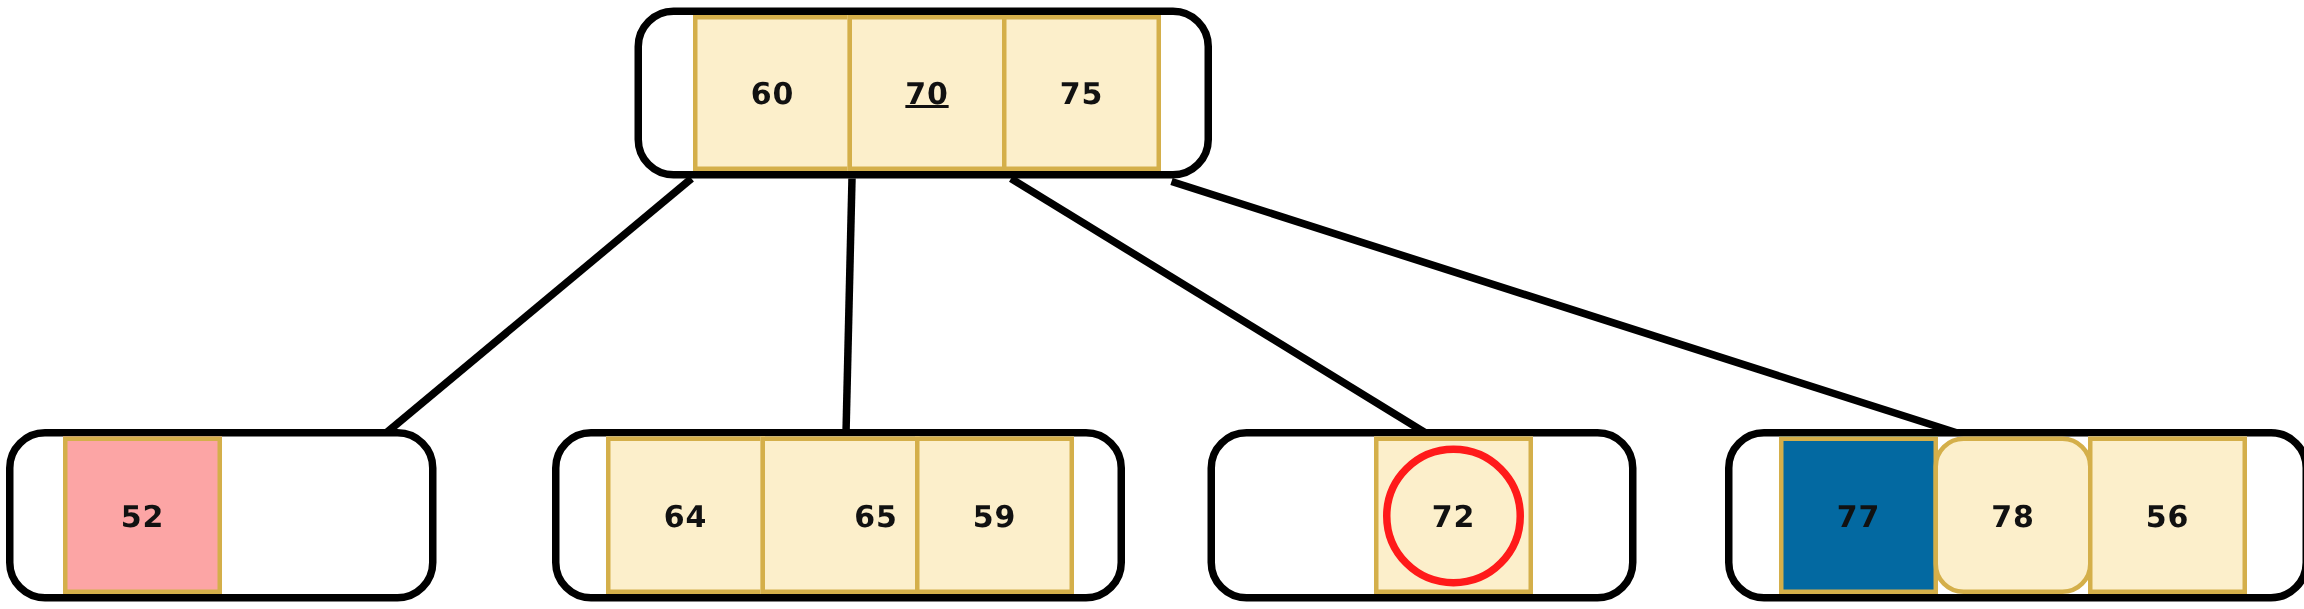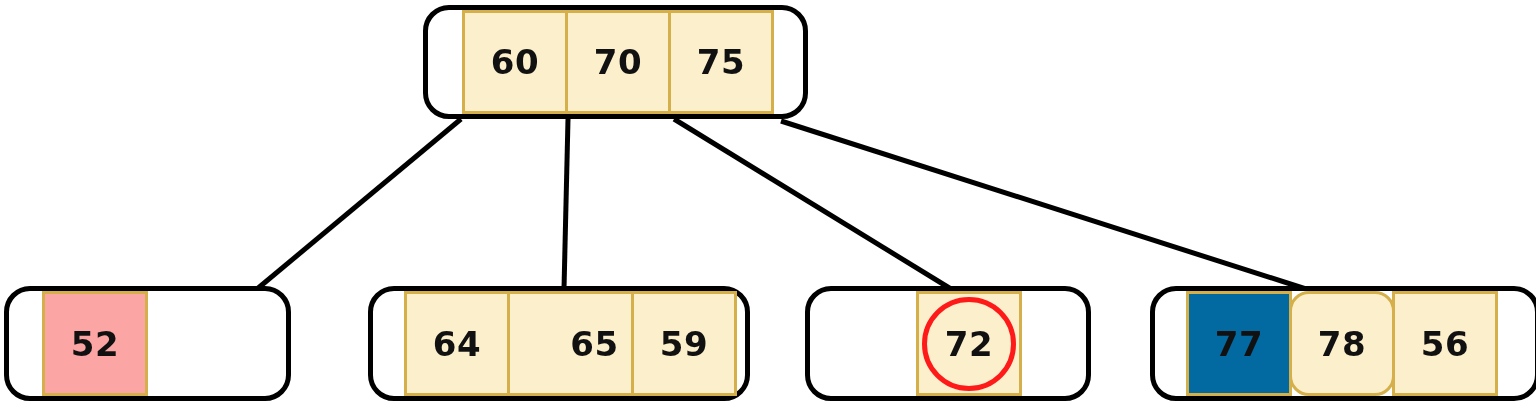--- a/index.html
+++ b/index.html
@@ -50,21 +50,21 @@
     justify-content: center;
   }
   .slot.filled + .slot.filled {
     border-left-width: 3px;
     margin-left: -3px;
   }
   .slot.empty {
     background: transparent;
   }
   .key {
-    font-size: 34px;
+    font-size: 20px;
     font-weight: bold;
     color: #111111;
     letter-spacing: 0.5px;
     line-height: 1;
     font-family: "DejaVu Sans", "Liberation Sans", sans-serif;
   }
   .highlight-ring {
     position: absolute;
     left: 50%;
     top: 50%;
@@ -90,39 +90,39 @@
       <line x1="781" y1="121" x2="1306" y2="289" stroke="#000000" stroke-width="5" stroke-linecap="butt"></line>
     </svg>
 
   <div id="nodes-layer">
       <div class="node" style="left: 423px; top: 5px; width: 385px; height: 114px; border-color: rgb(0, 0, 0);">
         <div class="slot empty" style="width: 34px;"></div>
         <div class="slot filled" style="width: 106px; background: rgb(252, 239, 203); border-color: rgb(212, 175, 74);">
           <span class="key" style="color: rgb(17, 17, 17);">60</span>
         </div>
         <div class="slot filled" style="width: 106px; background: rgb(252, 239, 203); border-color: rgb(212, 175, 74);">
-          <span class="key" style="color: rgb(17, 17, 17);">70</span>
+          <span class="key" style="color: rgb(17, 17, 17); text-decoration: underline;">70</span>
         </div>
         <div class="slot filled" style="width: 106px; background: rgb(252, 239, 203); border-color: rgb(212, 175, 74);">
           <span class="key" style="color: rgb(17, 17, 17);">75</span>
         </div>
       </div>
       <div class="node" style="left: 4px; top: 286px; width: 287px; height: 115px; border-color: rgb(0, 0, 0);">
         <div class="slot empty" style="width: 33px;"></div>
         <div class="slot filled" style="width: 106px; background: #fca5a5; border-color: rgb(212, 175, 74);">
           <span class="key" style="color: rgb(17, 17, 17);">52</span>
         </div>
         <div class="slot empty" style="width: 73px;"></div>
       </div>
       <div class="node" style="left: 368px; top: 286px; width: 382px; height: 115px; border-color: rgb(0, 0, 0);">
         <div class="slot empty" style="width: 31px;"></div>
         <div class="slot filled" style="width: 106px; background: rgb(252, 239, 203); border-color: rgb(212, 175, 74); align-items: center;">
           <span class="key" style="color: rgb(17, 17, 17);">64</span>
         </div>
-        <div class="slot filled" style="width: 127px; background: rgb(252, 239, 203); border-color: rgb(212, 175, 74); padding-left: 48px;">
+        <div class="slot filled" style="width: 106px; background: rgb(252, 239, 203); border-color: rgb(212, 175, 74); padding-left: 48px;">
           <span class="key" style="color: rgb(17, 17, 17);">65</span>
         </div>
         <div class="slot filled" style="width: 106px; background: rgb(252, 239, 203); border-color: rgb(212, 175, 74);">
           <span class="key" style="color: rgb(17, 17, 17);">59</span>
         </div>
       </div>
       <div class="node" style="left: 805px; top: 286px; width: 286px; height: 115px; border-color: rgb(0, 0, 0);">
         <div class="slot empty" style="width: 33px;"></div>
         <div class="slot empty" style="width: 73px;"></div>
         <div class="slot filled" style="width: 106px; background: rgb(252, 239, 203); border-color: rgb(212, 175, 74);">

